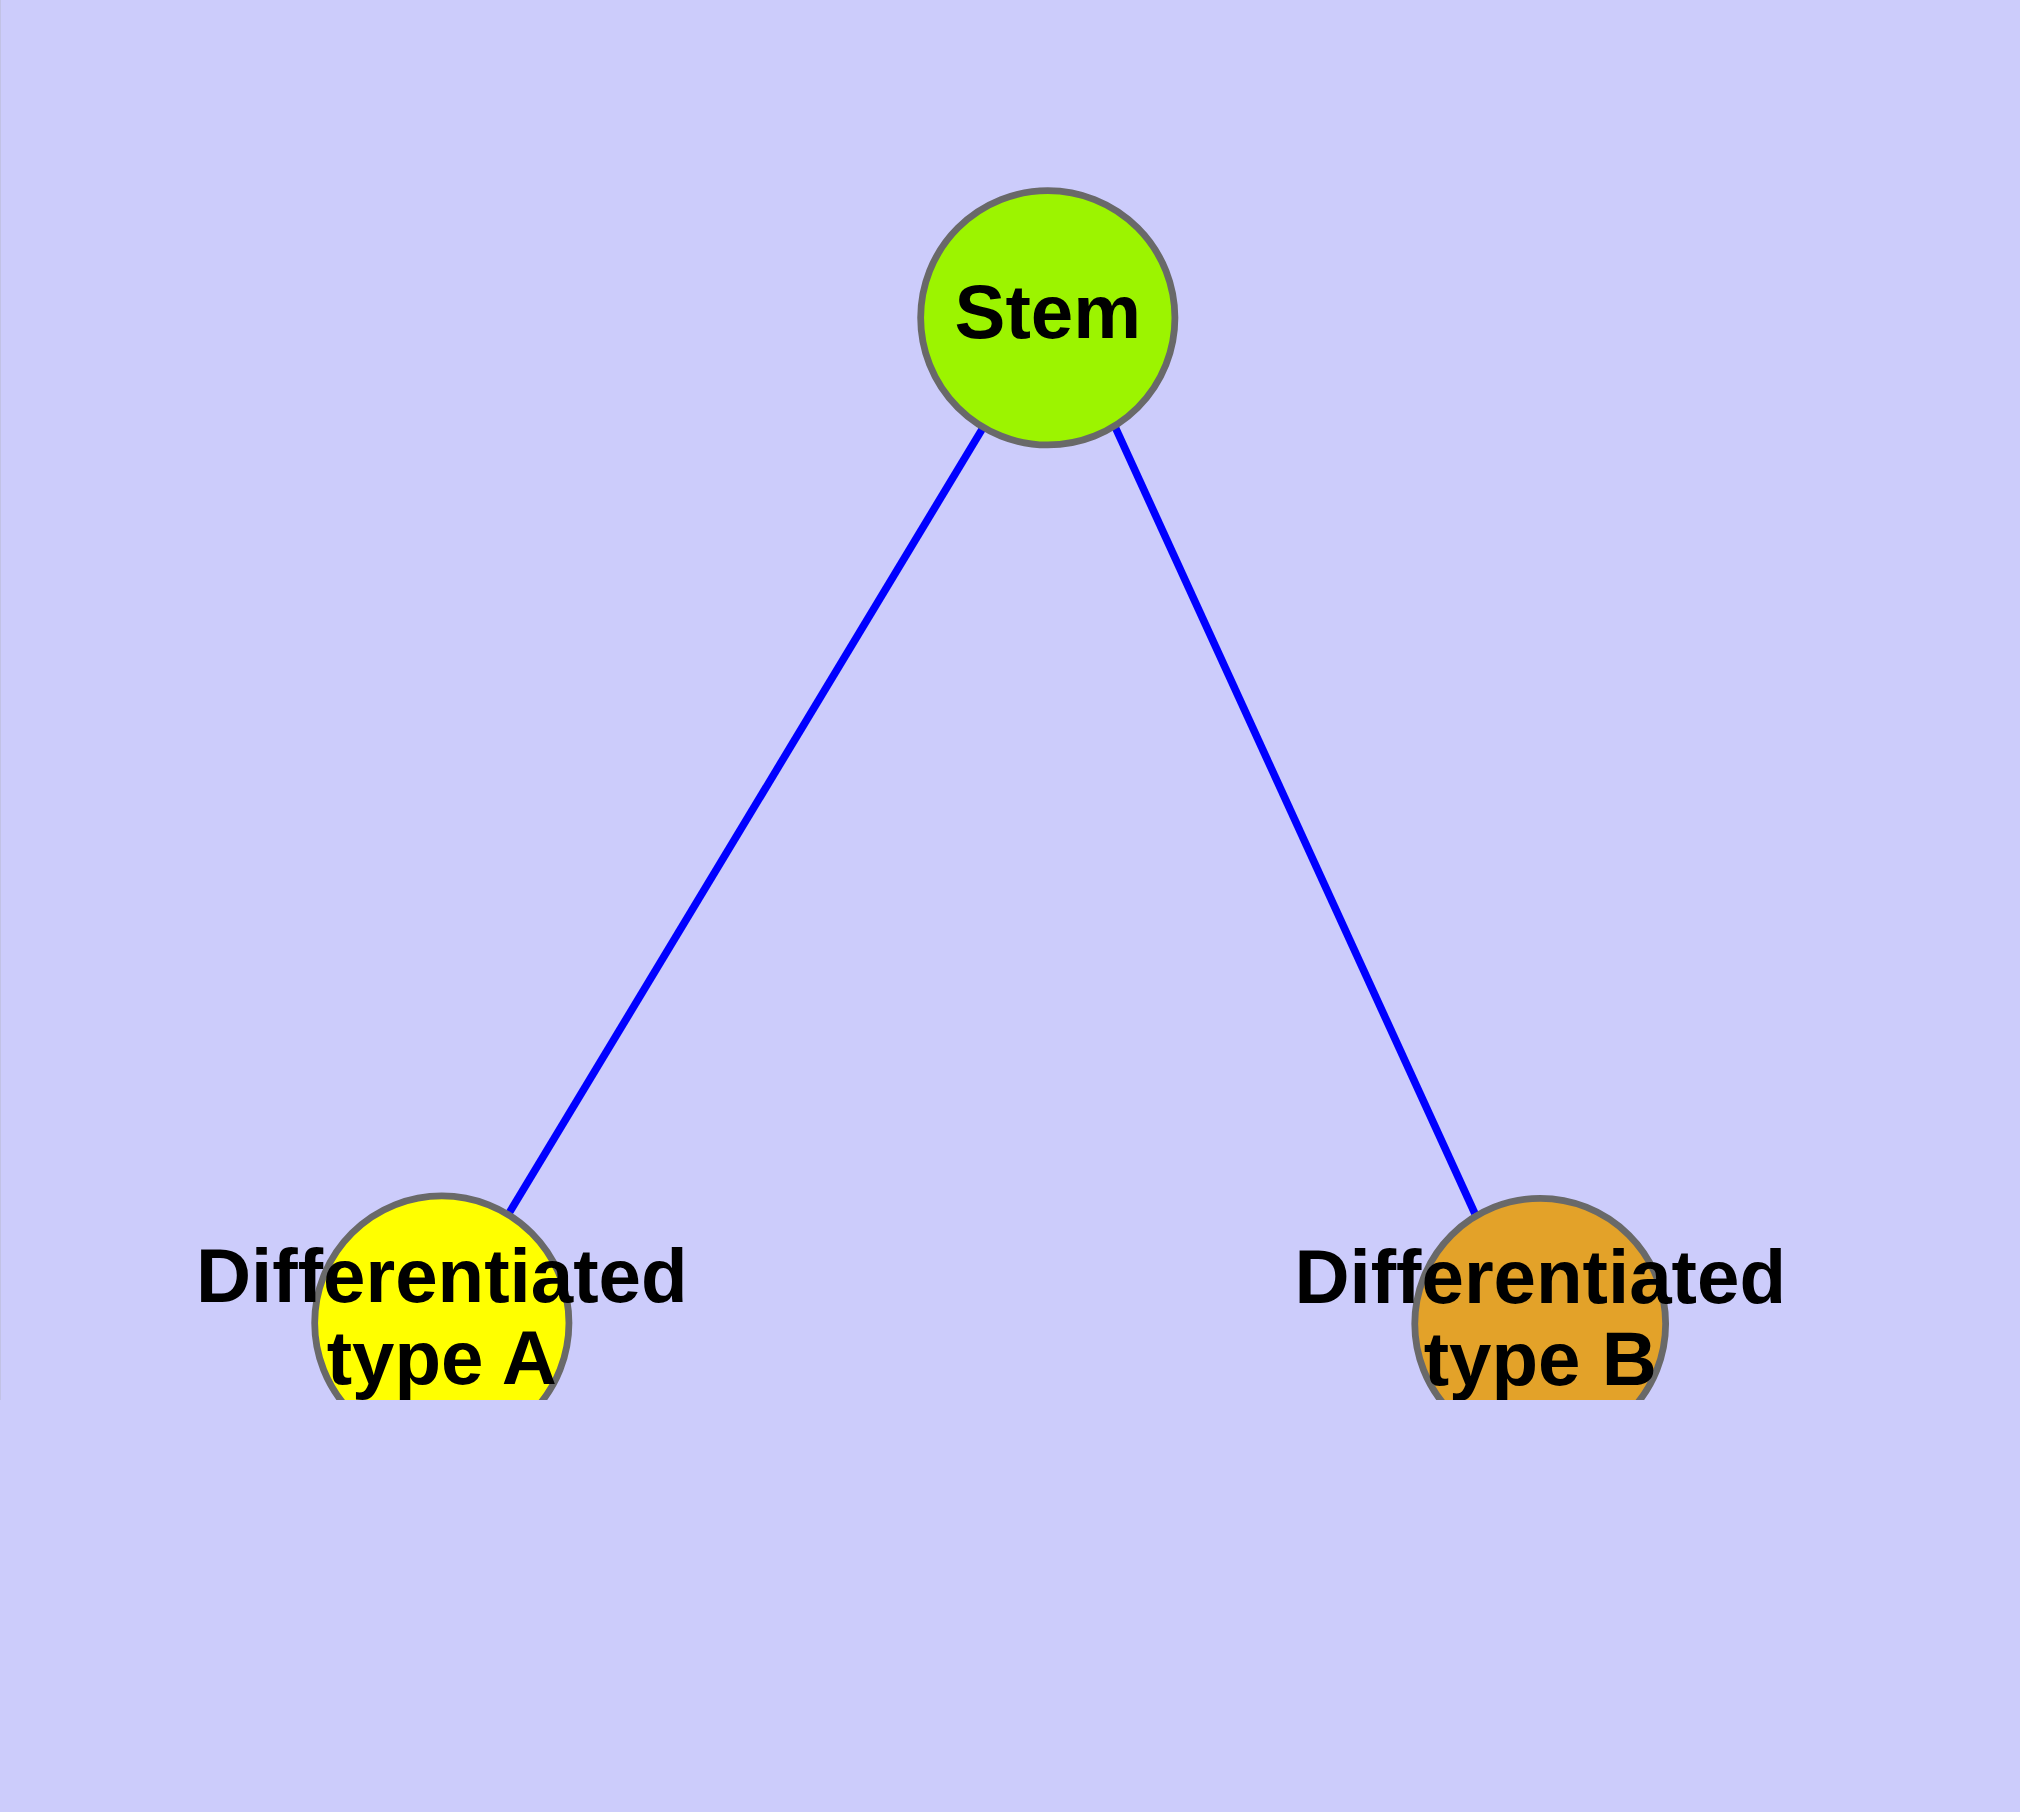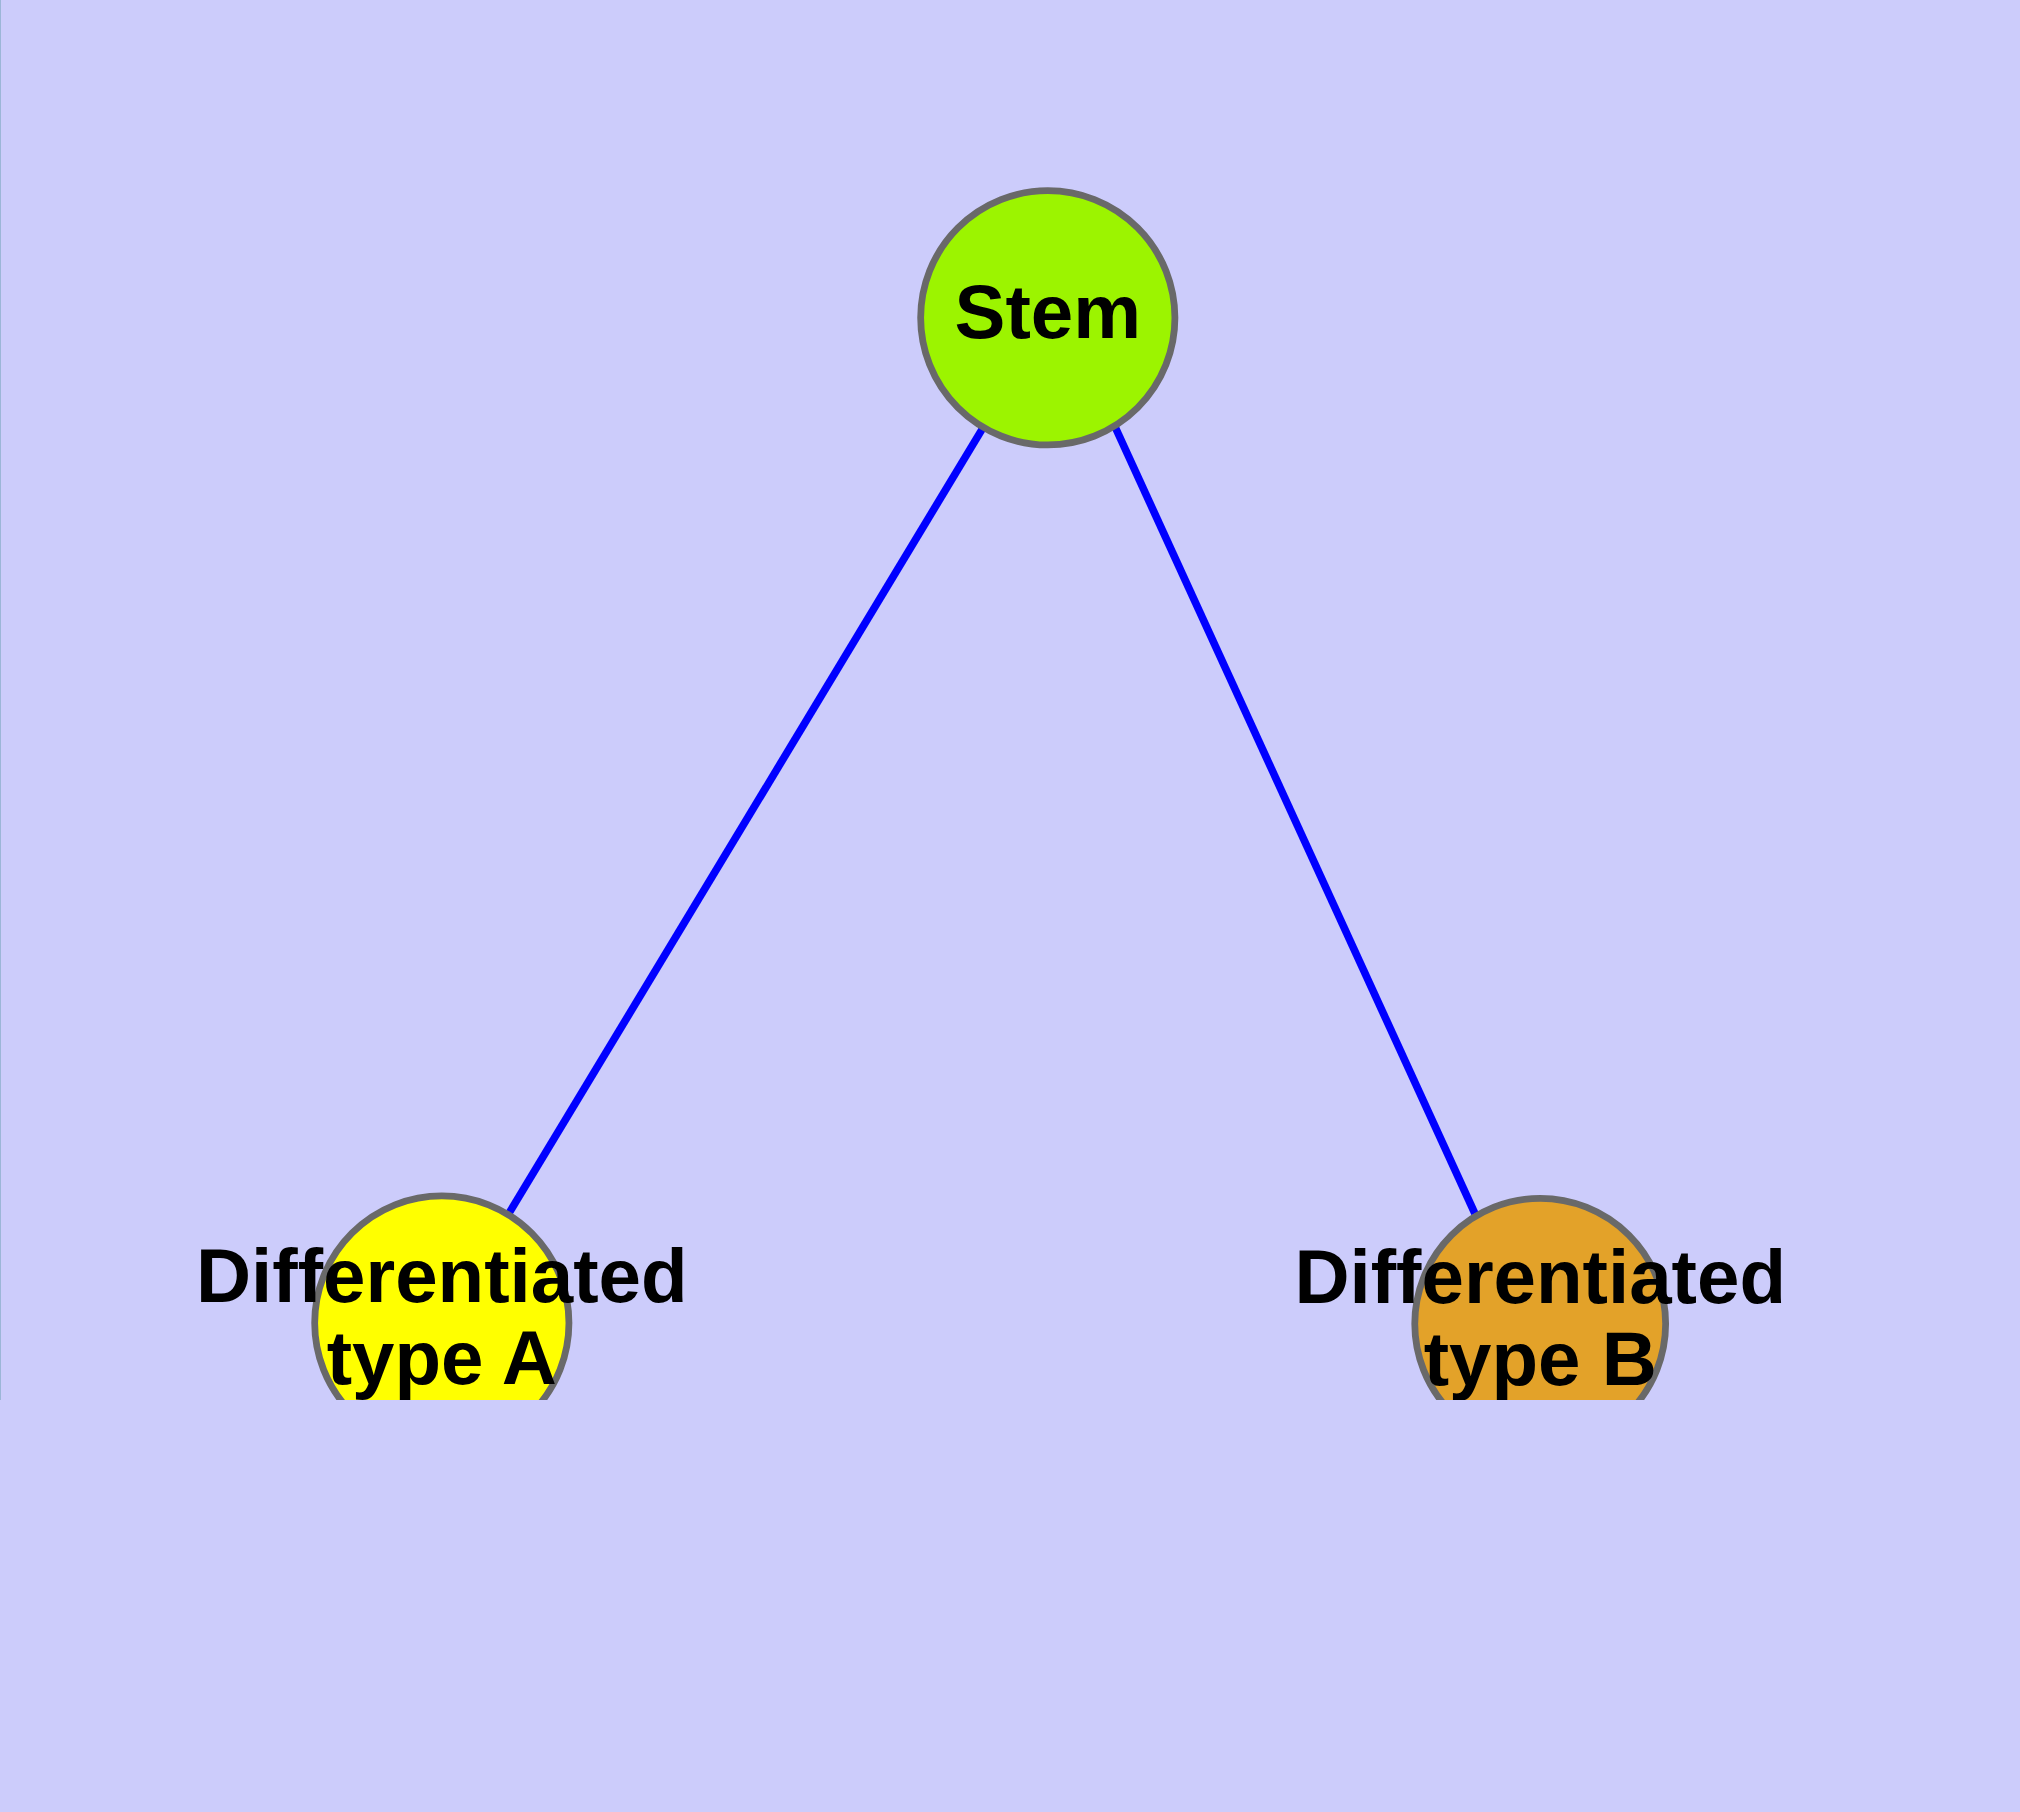--- a/index.html
+++ b/index.html
@@ -27,21 +27,21 @@
     font-family: "Liberation Sans", sans-serif;
     font-weight: bold;
     fill: #000000;
     text-anchor: middle;
     dominant-baseline: middle;
   }
 </style>
 </head>
 <body>
 
-<div id="canvas" style="width: 2021px; height: 1400px; background: #0f766e;">
+<div id="canvas" style="width: 2021px; height: 1400px; background: #a3a3a3;">
   <svg id="graph-svg" viewBox="0 0 2384 2138" xmlns="http://www.w3.org/2000/svg">
 
     <rect id="bg-rect" x="0" y="0" width="2384" height="2138" fill="#ccccfb"></rect>
 
     <g id="edges-group">
       <line id="edge-0" x1="1160" y1="504" x2="600" y2="1432" stroke="#0000ff" stroke-width="9" stroke-linecap="butt"></line>
       <line id="edge-1" x1="1316" y1="505" x2="1740" y2="1432" stroke="#0000ff" stroke-width="9" stroke-linecap="butt"></line>
     </g>
 
     <g id="nodes-group">

